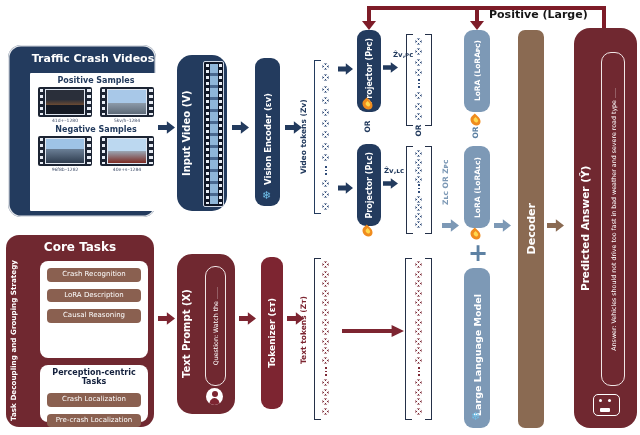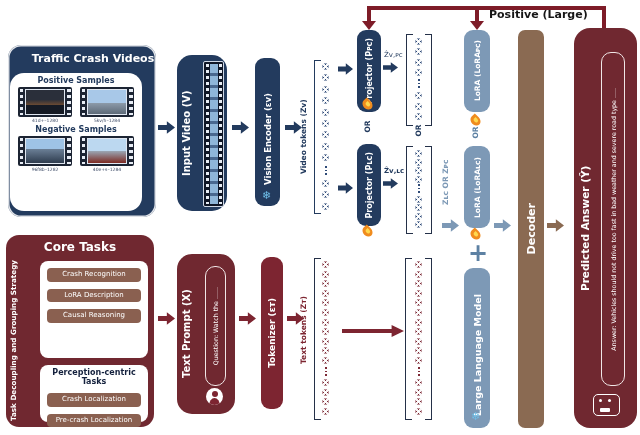--- a/index.html
+++ b/index.html
@@ -80,21 +80,21 @@
   <div class="redline" style="left:602px;top:6px;width:4px;height:23px;"></div>
   <div class="redline" style="left:367px;top:6px;width:4px;height:16px;"></div>
   <div class="vhead" style="left:362px;top:21px;"></div>
   <div class="redline" style="left:475px;top:6px;width:4px;height:16px;"></div>
   <div class="vhead" style="left:470px;top:21px;"></div>
   <div class="abs" style="left:489px;top:8px;font-size:11px;font-weight:bold;color:#161616;">Positive (Large)</div>
 
   <div class="abs" style="left:8px;top:45px;width:148px;height:172px;background:#233b5e;border-radius:13px;
               box-shadow:inset 0 0 0 1.5px rgba(255,255,255,.85);">
     <div style="text-align:center;color:#fff;font-weight:bold;font-size:11px;margin-top:7px;padding-left:22px;">Traffic Crash Videos</div>
-    <div class="abs" style="left:2px;top:28px;width:132px;height:138px;background:#fff;border-radius:14px;">
+    <div class="abs" style="left:22px;top:28px;width:132px;height:138px;background:#fff;border-radius:1px;">
       <div style="text-align:center;color:#233b5e;font-weight:bold;font-size:8px;margin-top:3px;">Positive Samples</div>
       <div style="display:flex;justify-content:center;margin-top:2px;">
         <div class="thumb">
           <div class="film">
             <div class="scene" style="background:linear-gradient(#2a2f3a 40%,#6a4a33 62%,#151a24 62%);"></div>
           </div>
           <div class="cap">41d+–1280</div>
         </div>
         <div class="thumb">
           <div class="film">
@@ -161,21 +161,21 @@
   <div class="bar navy" style="left:357px;top:30px;width:24px;height:82px;">
     <div class="vt" style="font-size:8px;">Projector (Pᴘᴄ)</div>
   </div>
   <div class="flame" style="left:363px;top:99px;"></div>
   <div class="orlbl" style="left:361px;top:122px;color:#233b5e;">OR</div>
   <div class="bar navy" style="left:357px;top:144px;width:24px;height:82px;">
     <div class="vt" style="font-size:8px;">Projector (Pʟᴄ)</div>
   </div>
   <div class="flame" style="left:363px;top:226px;"></div>
 
-  <div class="abs" style="left:384px;top:51px;font-size:7px;font-weight:normal;color:#233b5e;">Ẑᴠ,ᴘᴄ</div>
+  <div class="abs" style="left:393px;top:51px;font-size:7px;font-weight:bold;color:#233b5e;">Ẑᴠ,ᴘᴄ</div>
   <div class="arr navy" style="left:383px;top:62px;width:15px;height:11px;"></div>
   <div class="abs" style="left:384px;top:167px;font-size:7px;font-weight:bold;color:#233b5e;">Ẑᴠ,ʟᴄ</div>
   <div class="arr navy" style="left:383px;top:178px;width:15px;height:11px;"></div>
 
   <div class="abs" style="left:406px;top:34px;width:26px;height:90px;">
     <div class="brk-l" style="left:0;top:0;height:90px;"></div>
     <div class="brk-r" style="right:0;top:0;height:90px;"></div>
     <div class="tokcol" style="left:9px;top:4px;height:82px;">
         <span class="tok n"></span>
         <span class="tok n"></span>

